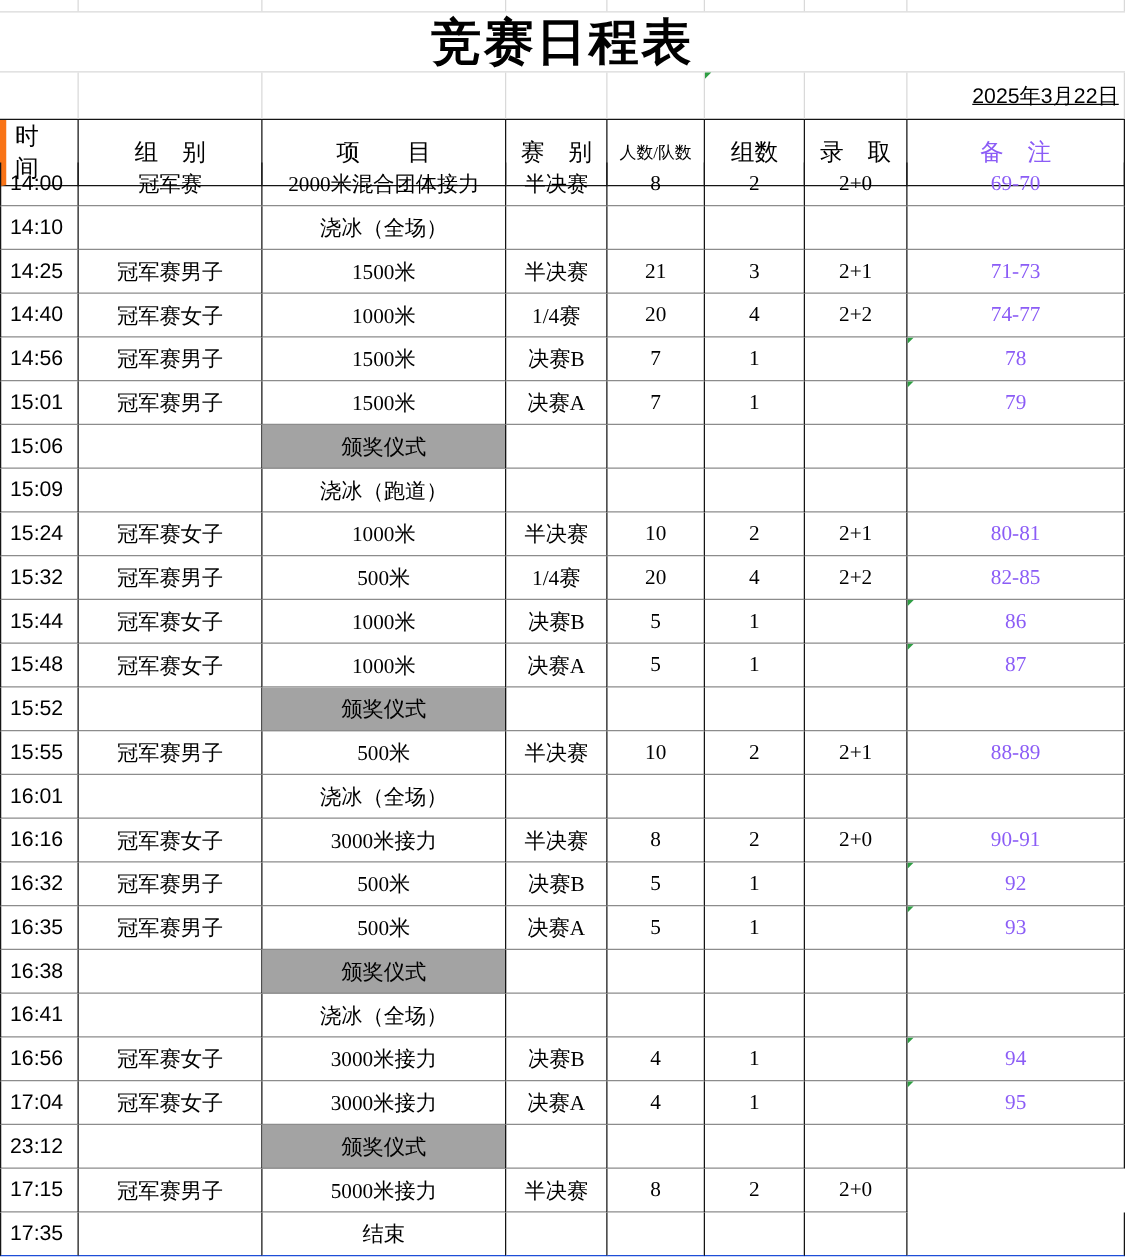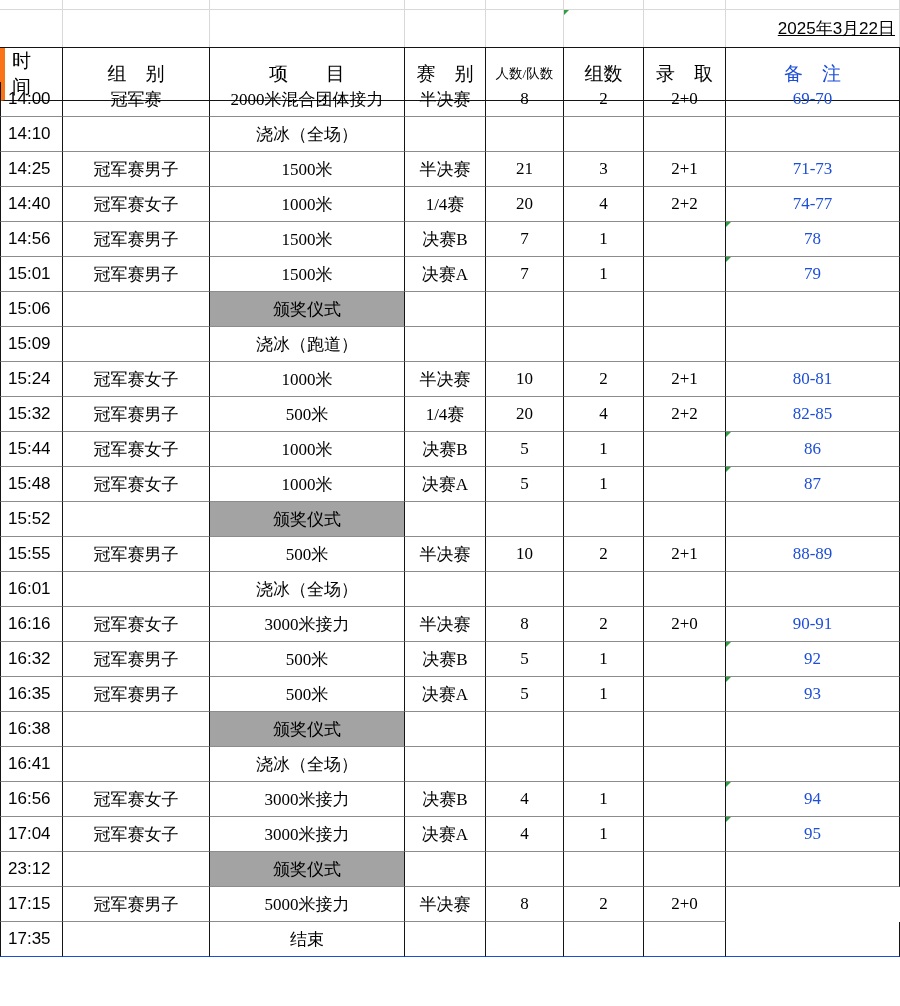--- a/index.html
+++ b/index.html
@@ -36,21 +36,21 @@
   
   .row { height: 35px; }
   .cell { display: flex; align-items: center; justify-content: center;
           font-size: 17px; border-right: 1px solid #141414;
           border-bottom: 1px solid #8C8C8C; position: relative;
           overflow: hidden; white-space: nowrap; }
   .cell:first-child { border-left: 1px solid #141414; }
   .row:last-child .cell { border-bottom: 1px solid #1d4ed8; }
   .c-time { justify-content: flex-start; padding-left: 7px;
             font-family: "Liberation Sans", "DejaVu Sans", sans-serif; }
-  .c-note { color: #1d4ed8; }
+  .c-note { color: #8b5cf6; }
   .hl { background: #a3a3a3; }
 
   
   .tri { position: absolute; top: 0; left: 0; width: 0; height: 0;
          border-top: 5px solid #2F9E44; border-right: 5px solid transparent; }
 </style>
 </head>
 <body>
 
 <div class="sheet">
@@ -59,20 +59,23 @@
     <div class="gc"></div>
     <div class="gc"></div>
     <div class="gc"></div>
     <div class="gc"></div>
     <div class="gc"></div>
     <div class="gc"></div>
     <div class="gc"></div>
     <div class="gc"></div>
   </div>
 
+  <div class="titlerow">
+    <span class="title">竞赛日程表</span>
+  </div>
 
   <div class="grid daterow">
     <div class="gc"></div>
     <div class="gc"></div>
     <div class="gc"></div>
     <div class="gc"></div>
     <div class="gc"></div>
     <div class="gc">
       <span class="tri"></span>
     </div>

